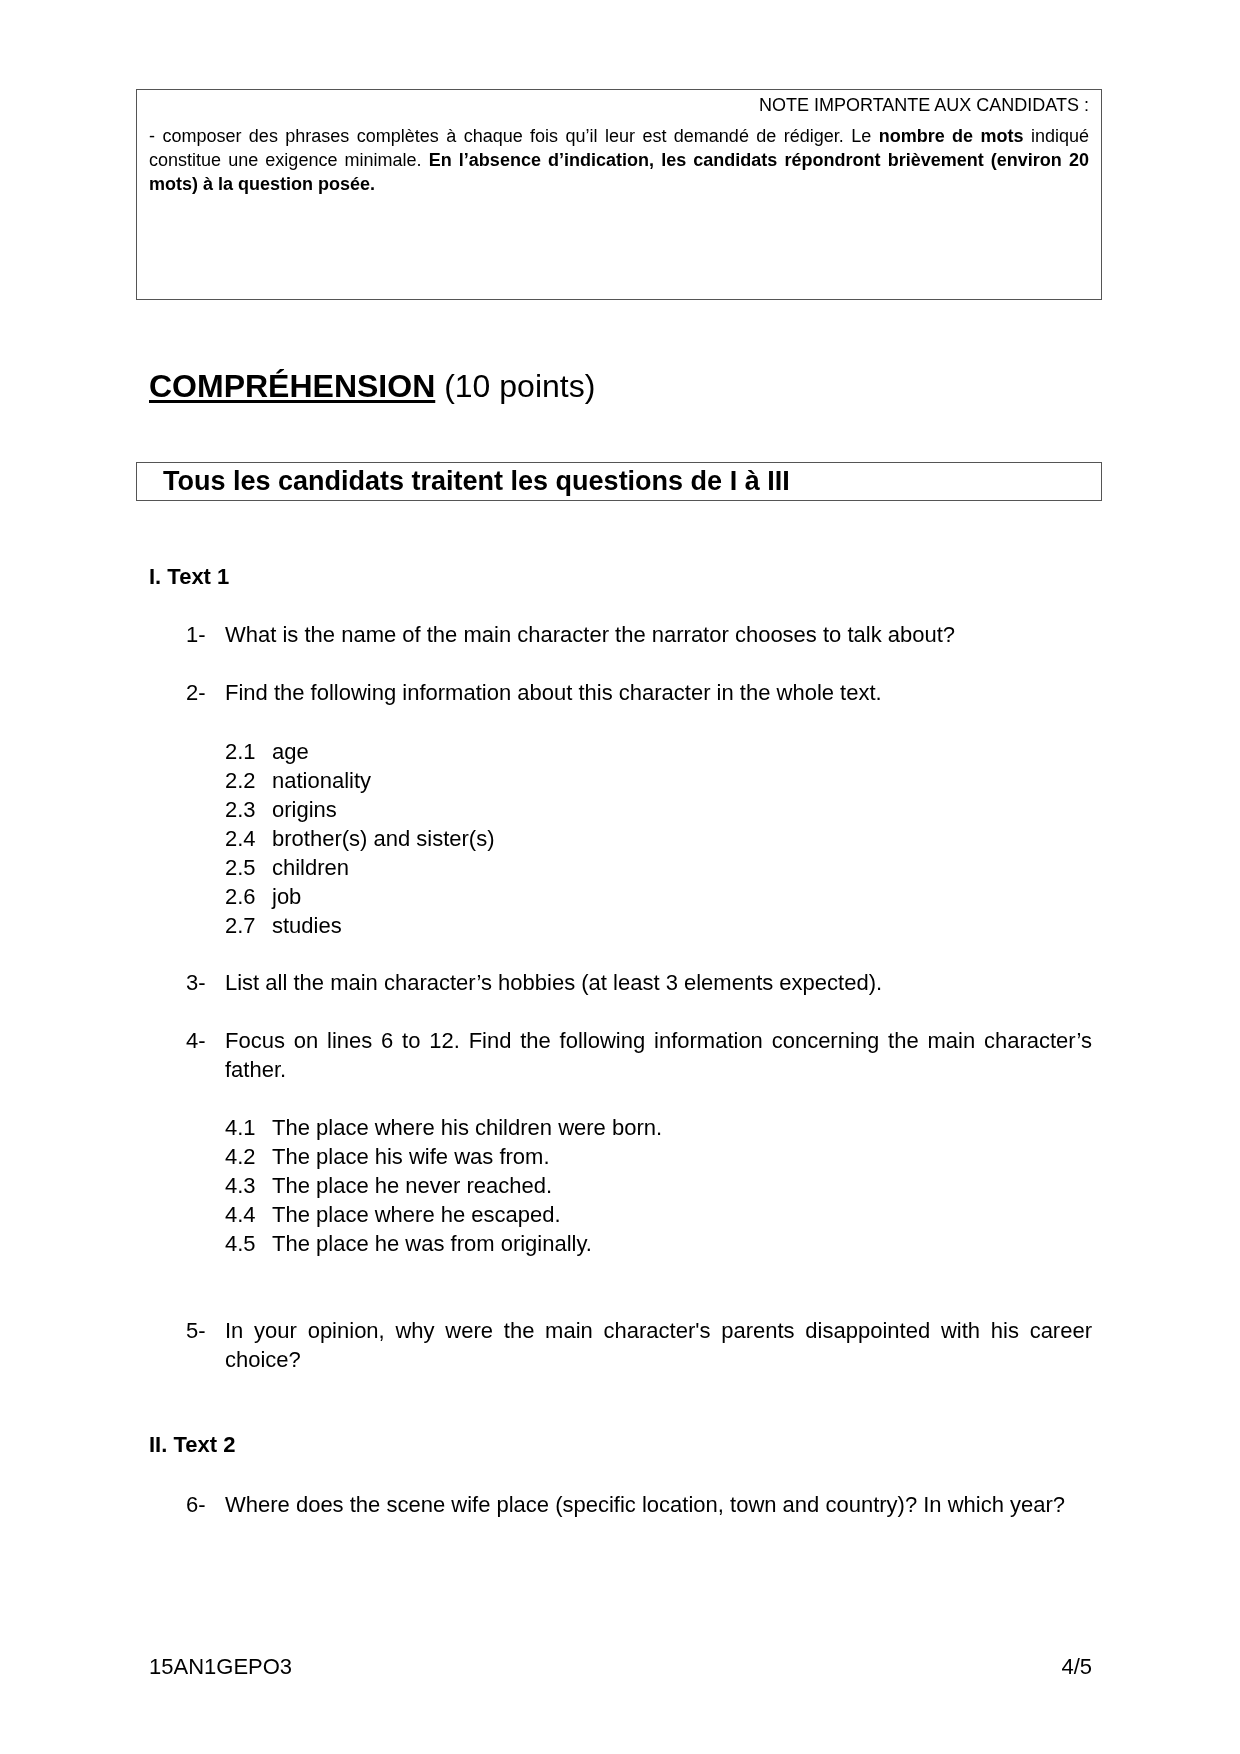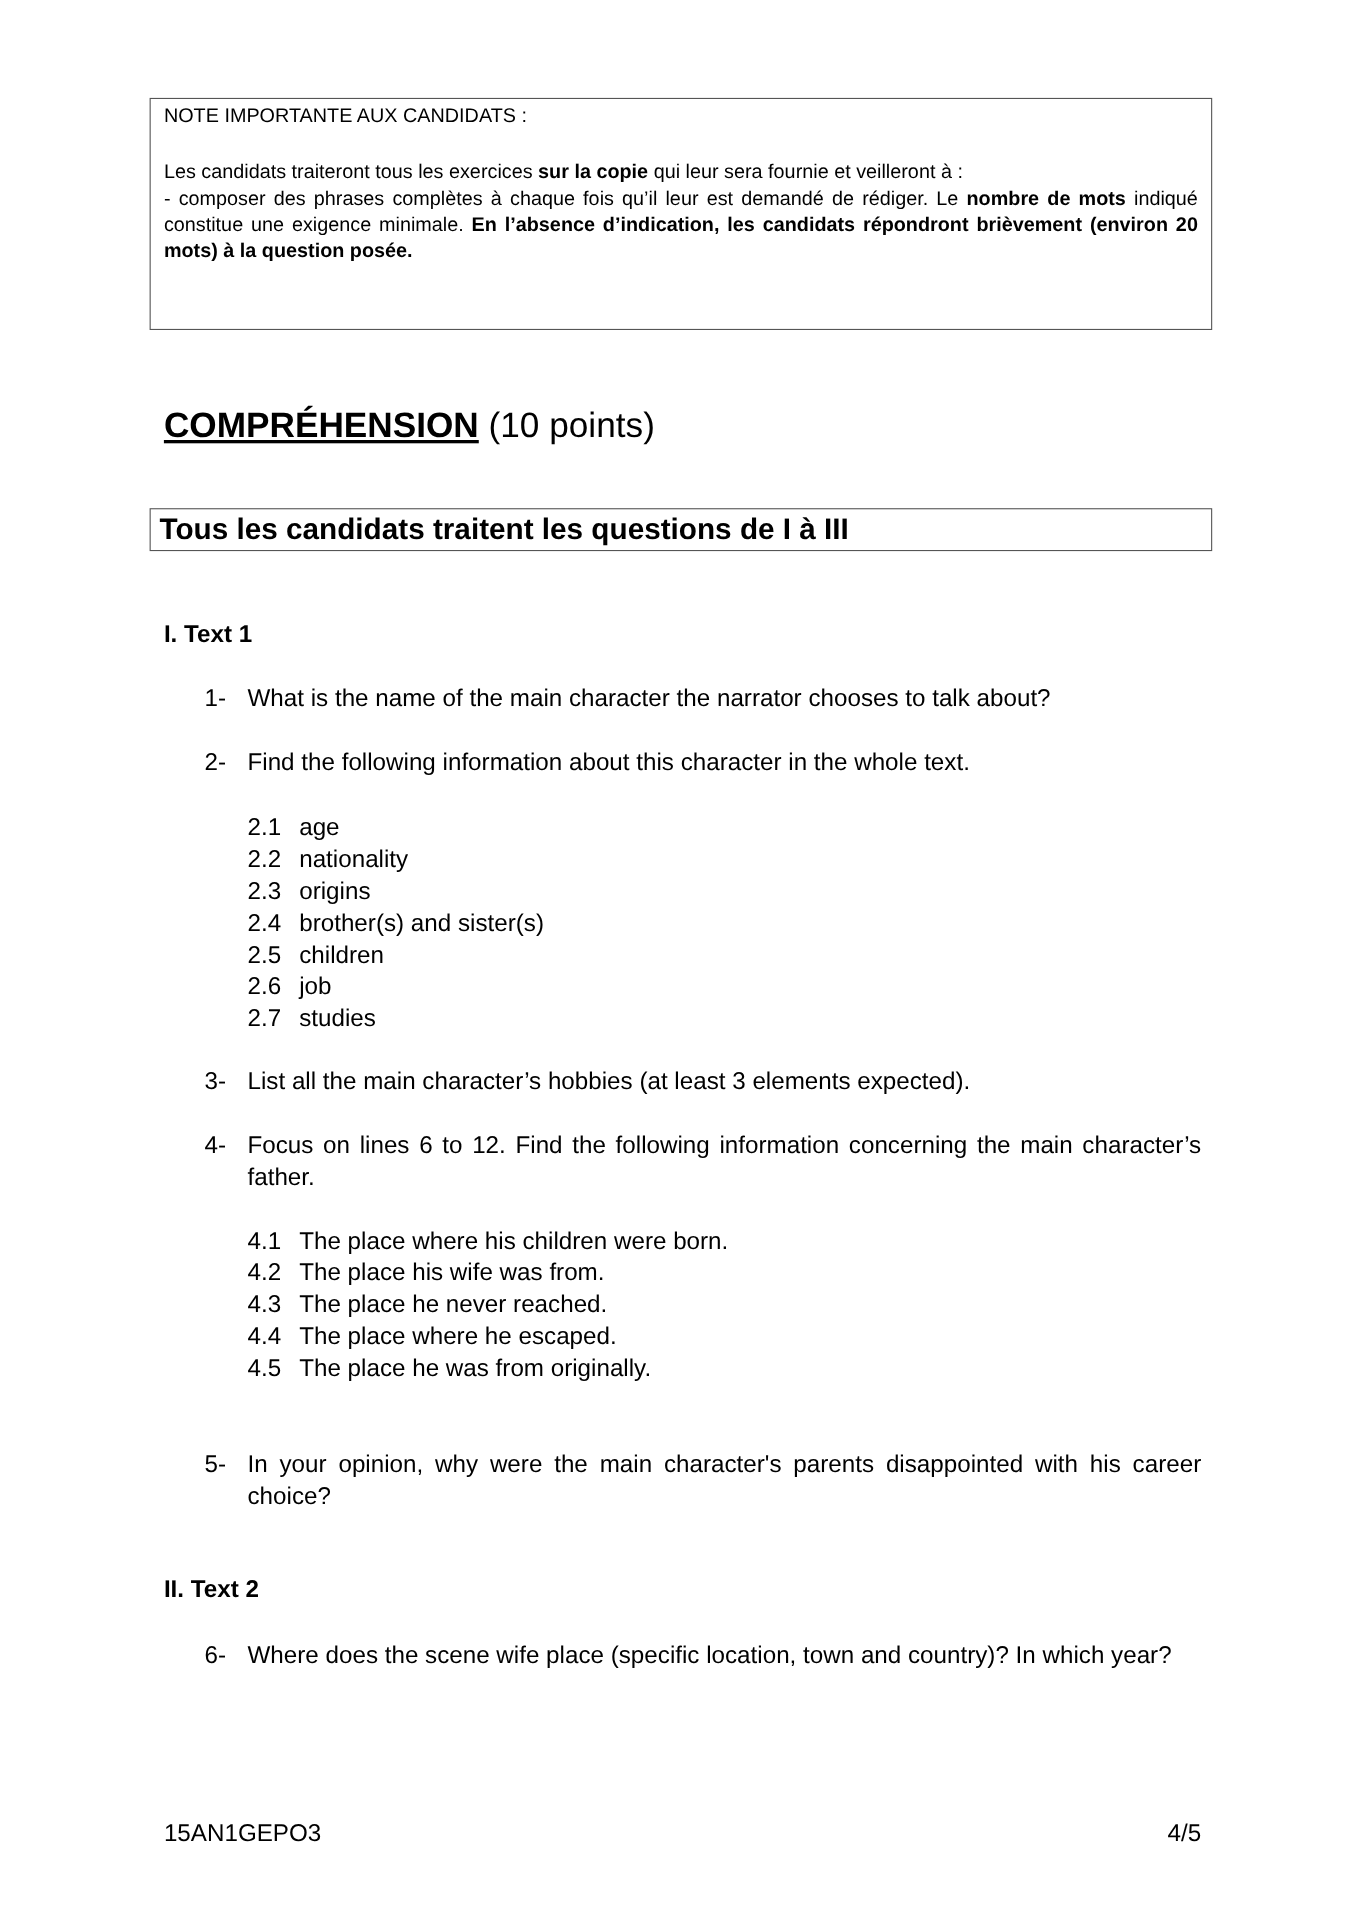--- a/index.html
+++ b/index.html
@@ -1,43 +1,42 @@
 <!DOCTYPE html>
 <html><head>
 <meta charset="utf-8">
 <style>
   html, body { margin: 0; padding: 0; background: #ffffff; }
   body { width: 1240px; height: 1754px; position: relative; overflow: hidden;
          font-family: "Liberation Sans", sans-serif; color: #000; }
   .note-box { position: absolute; left: 136px; top: 89px; width: 966px; height: 211px;
               border: 1.5px solid #555; box-sizing: border-box; padding: 4px 12px 0 12px; }
-  .note-title { text-align: left; font-size: 18px; line-height: 22px; margin-bottom: 28px; }
+  .note-title { text-align: right; font-size: 18px; line-height: 22px; margin-bottom: 8px; }
   .note-body p { margin: 0; font-size: 18px; line-height: 24px; text-align: justify; }
   .note-body b { font-weight: bold; }
   .comp-title { position: absolute; left: 149px; top: 366px; font-size: 32px; line-height: 40px; white-space: nowrap; }
   .comp-title .main { font-weight: bold; text-decoration: underline; text-decoration-thickness: 3px; text-underline-offset: 3px; }
   .section-box { position: absolute; left: 136px; top: 462px; width: 966px; height: 39px;
-                 border: 1.5px solid #555; box-sizing: border-box; padding: 0 8px; }
+                 border: 1.5px solid #555; box-sizing: border-box; padding: 0 26px; }
   .section-box span { font-weight: bold; font-size: 27px; line-height: 36px; white-space: nowrap; }
   .part-head { position: absolute; left: 149px; font-weight: bold; font-size: 22px; line-height: 26px; }
   .q { position: absolute; left: 186px; width: 906px; font-size: 22px; line-height: 29px; }
   .q .num { position: absolute; left: 0; top: 0; }
   .q .txt { display: block; margin-left: 39px; text-align: justify; }
   .sub { position: absolute; left: 225px; font-size: 22px; line-height: 29px; white-space: nowrap; }
   .sub .snum { display: inline-block; width: 47px; }
   .footer-left { position: absolute; left: 149px; top: 1654px; font-size: 22px; }
   .footer-right { position: absolute; right: 148px; top: 1654px; font-size: 22px; }
 </style>
 </head>
 <body>
 
 <div class="note-box">
   <div class="note-title">NOTE IMPORTANTE AUX CANDIDATS :</div>
   <div class="note-body">
-    <p><span>Les candidats traiteront tous les exercices </span><b>sur la copie</b><span> qui leur sera fournie et veilleront à :</span></p>
     <p><span>- composer des phrases complètes à chaque fois qu’il leur est demandé de rédiger. Le </span><b>nombre de mots</b><span> indiqué constitue une exigence minimale. </span><b>En l’absence d’indication, les candidats répondront brièvement (environ 20 mots) à la question posée.</b></p>
   </div>
 </div>
 
 <div class="comp-title">
   <span class="main">COMPRÉHENSION</span>
   <span>(10 points)</span>
 </div>
 
 <div class="section-box">

